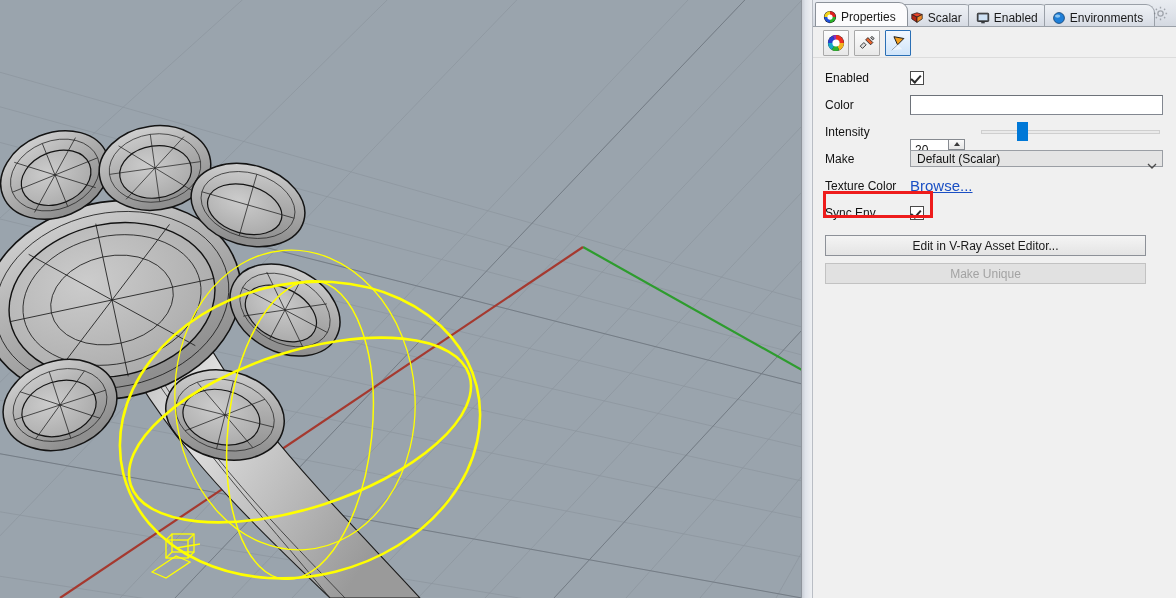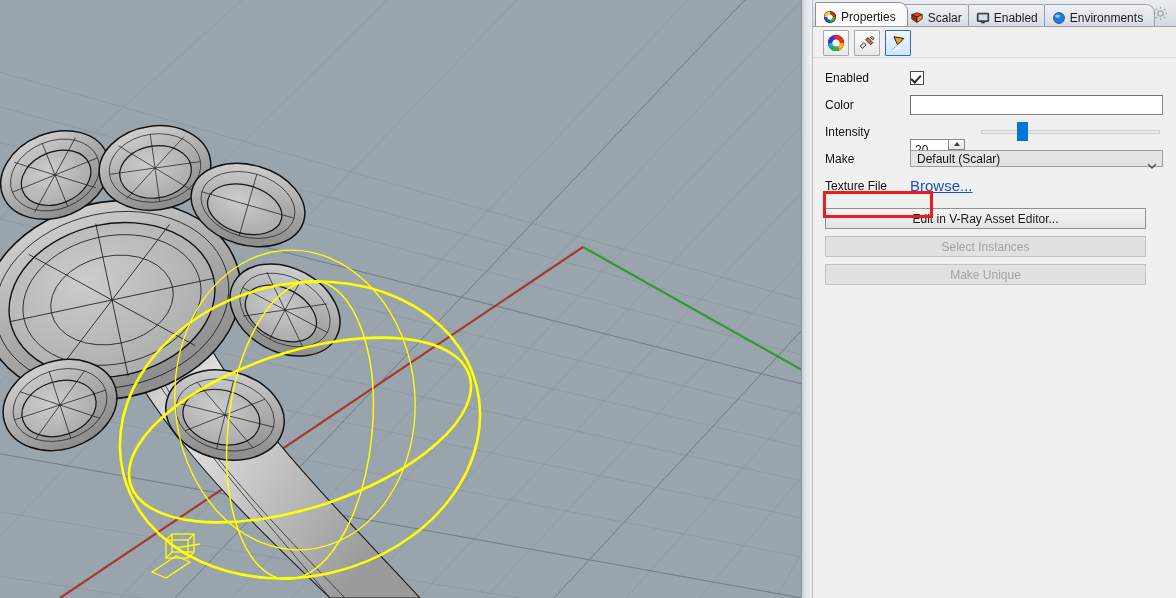--- a/index.html
+++ b/index.html
@@ -621,31 +621,36 @@
             <span class="chev">
               <svg viewBox="0 0 10 6" width="10" height="6">
                 <path d="M1 1 L5 5 L9 1" fill="none" stroke="#4a4a4a" stroke-width="1.3"></path>
               </svg>
             </span>
           </div>
         </div>
       </div>
 
       <div class="row">
-        <div class="row-label">Texture File</div>
+        <div class="row-label">Texture Color</div>
         <div class="row-field">
           <span class="link">Browse...</span>
         </div>
       </div>
 
+      <div class="row">
+        <div class="row-label">Sync Env.</div>
+        <div class="row-field">
+          <span class="checkbox checked"></span>
+        </div>
+      </div>
 
     </div>
 
     <div class="btn-stack">
       <button class="btn">Edit in V-Ray Asset Editor...</button>
-      <button class="btn disabled" disabled="">Select Instances</button>
       <button class="btn disabled" disabled="">Make Unique</button>
     </div>
 
     <div class="annotation-box" id="annotation-sync-env" style="left: 10px; top: 191px; width: 110px; height: 27px; border-color: rgb(238, 28, 28);"></div>
   </div>
 
 </div>
 
 </body></html>

